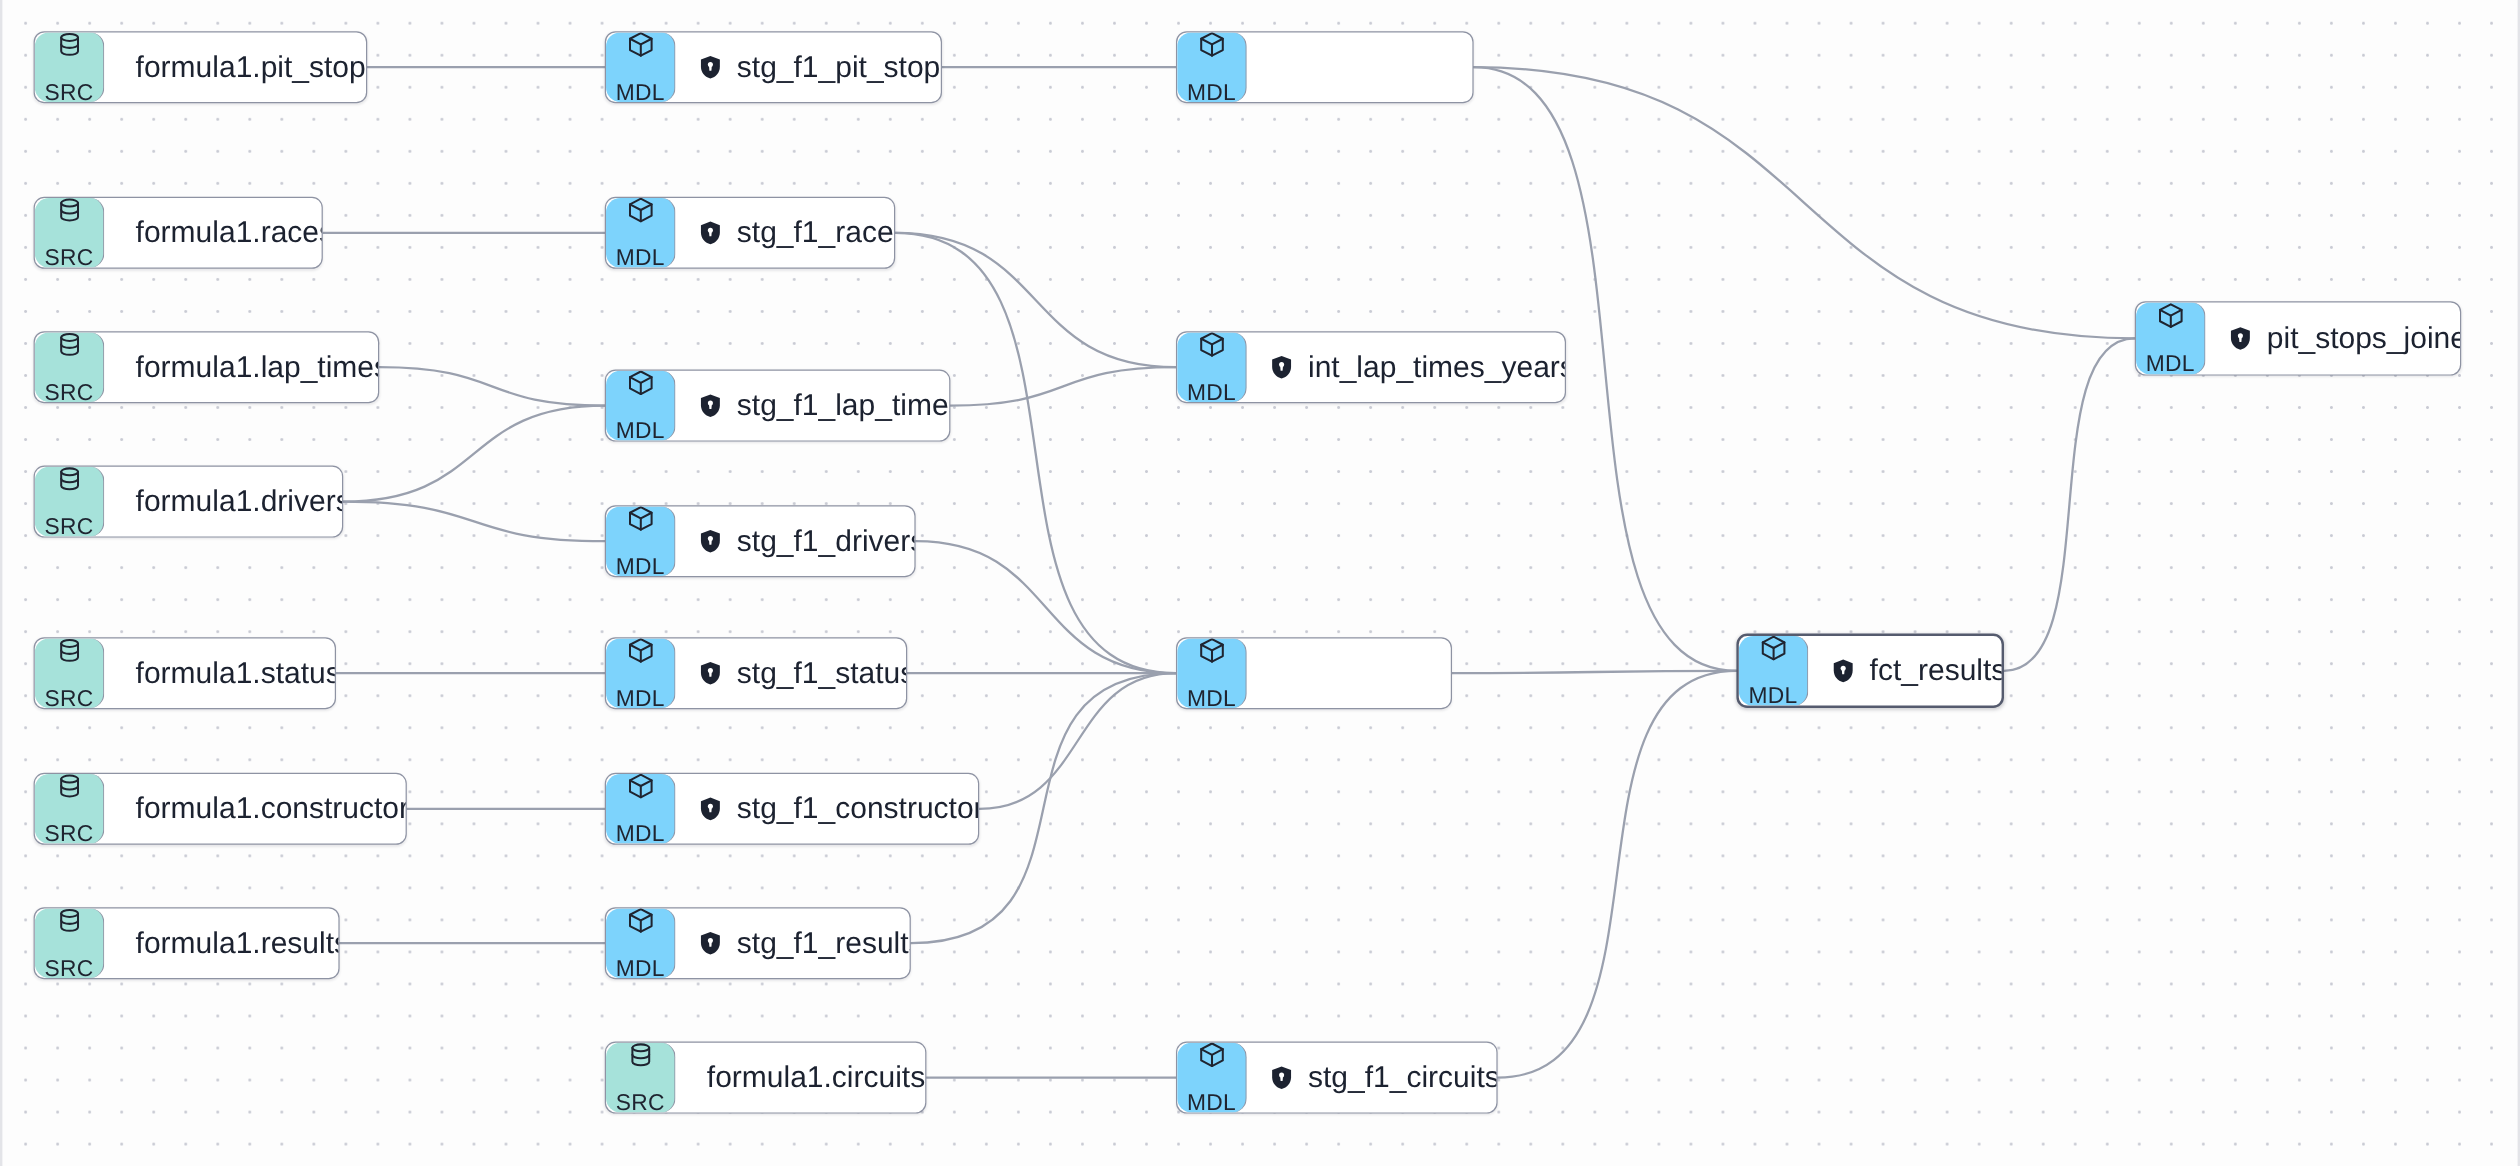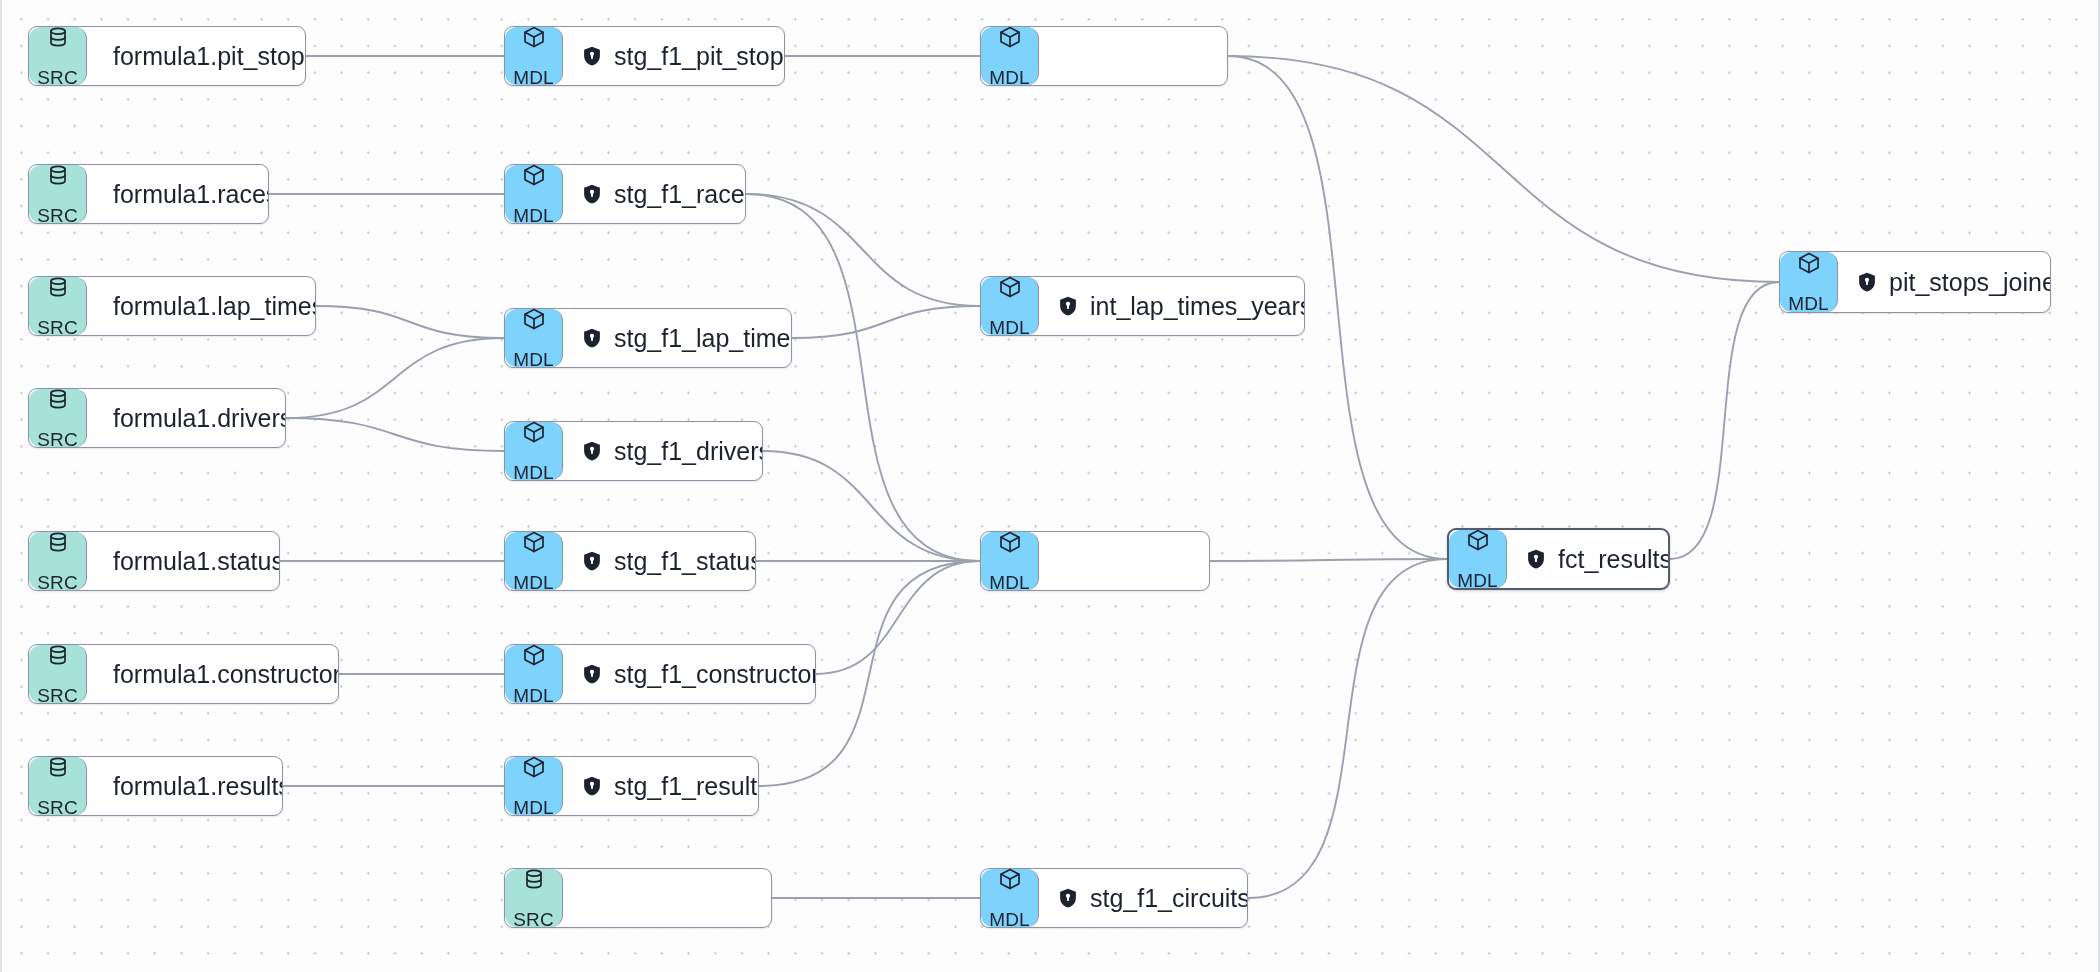--- a/index.html
+++ b/index.html
@@ -221,20 +221,23 @@
       </div>
       <div class="node src-node" style="left: 502px; top: 868px; width: 268px; height: 60px;">
         <div class="badge src">
           <span class="glyph"><svg width="24" height="24" viewBox="0 0 24 24" fill="none" stroke="#1f2430" stroke-width="1.7" stroke-linecap="round" stroke-linejoin="round">
               <ellipse cx="12" cy="6.2" rx="7" ry="2.9"></ellipse>
               <path d="M5 6.2v11.6c0 1.6 3.1 2.9 7 2.9s7-1.3 7-2.9V6.2"></path>
               <path d="M5 12c0 1.6 3.1 2.9 7 2.9s7-1.3 7-2.9"></path>
             </svg></span>
           <span class="code">SRC</span>
         </div>
+        <div class="body">
+          <span class="label">formula1.circuits</span>
+        </div>
       </div>
       <div class="node mdl-node" style="left: 502px; top: 26px; width: 281px; height: 60px;">
         <div class="badge mdl">
           <span class="glyph"><svg width="24" height="24" viewBox="0 0 24 24" fill="none" stroke="#1f2430" stroke-width="1.7" stroke-linecap="round" stroke-linejoin="round">
               <path d="M12 2.6 21 7.3v9.4L12 21.4 3 16.7V7.3z"></path>
               <path d="M3 7.3 12 12l9-4.7"></path>
               <path d="M12 12v9.4"></path>
             </svg></span>
           <span class="code">MDL</span>
         </div>

